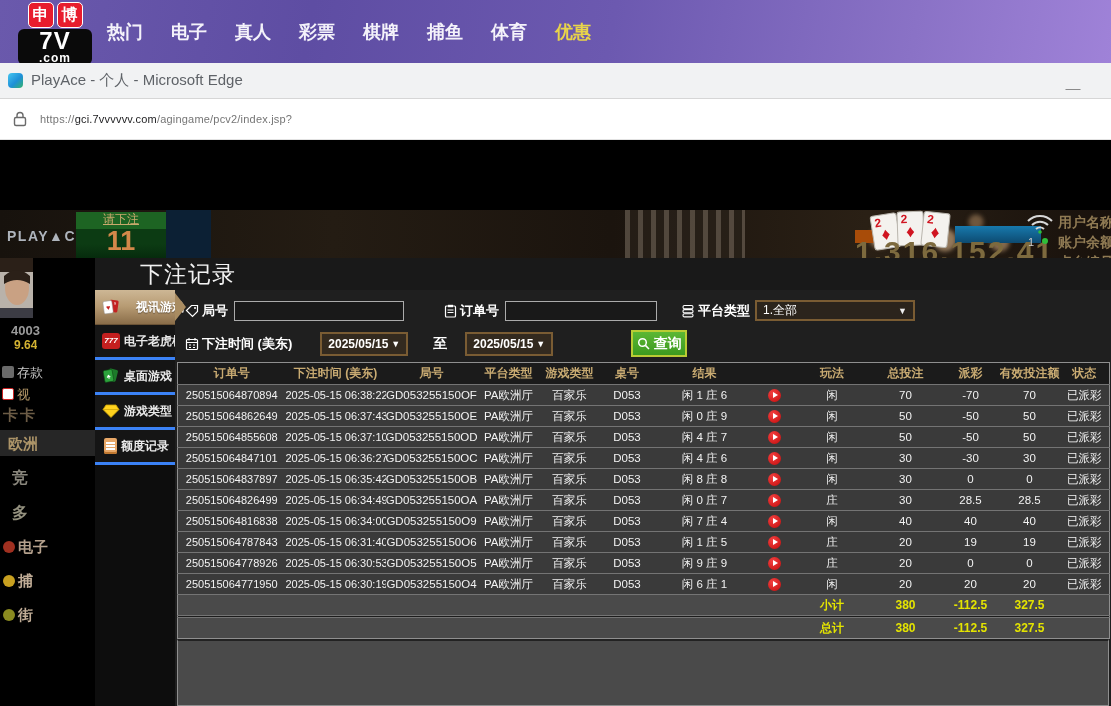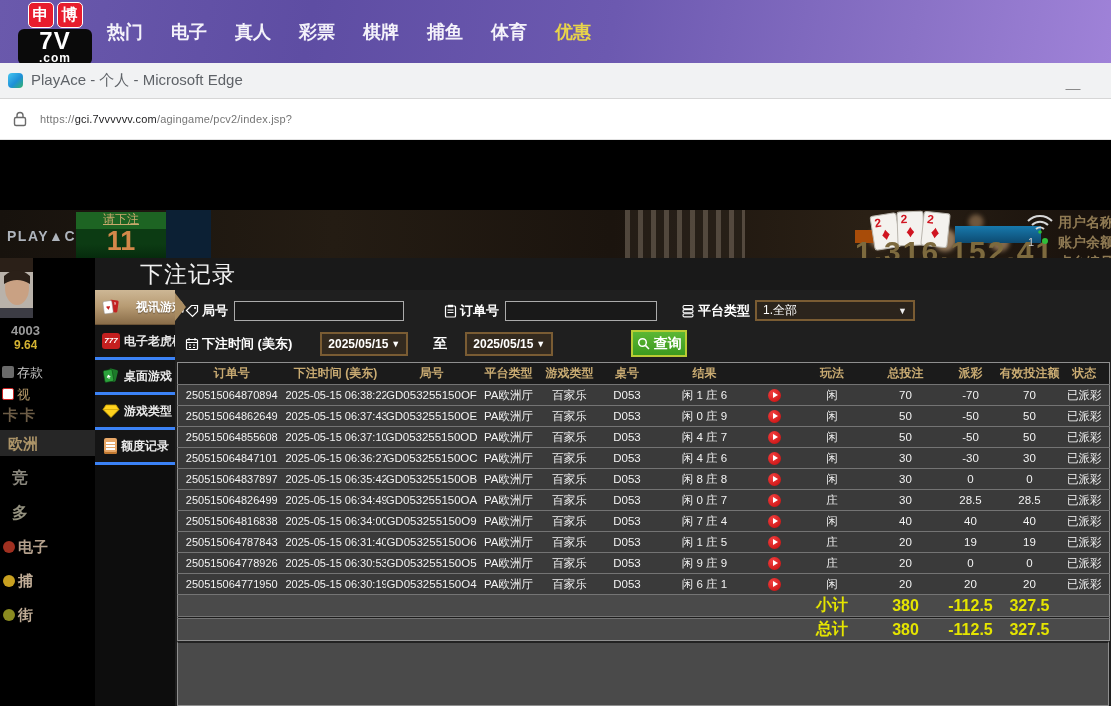--- a/index.html
+++ b/index.html
@@ -144,21 +144,21 @@
   table.bet { width:932px; border-collapse:collapse; border:1px solid #8f8f8f; table-layout:fixed; }
   table.bet th { height:22px; background:#1b1b1b; color:#c9ab72; font-size:12px; font-weight:bold;
     white-space:nowrap; overflow:hidden; }
   table.bet td { height:21px; background:#3a3a3a; color:#f2f2f2; font-size:11.5px; text-align:center;
     border-top:1px solid #747474; white-space:nowrap; overflow:hidden; }
   table.bet tr.data-row td.c-order, table.bet tr.data-row td.c-time { font-size:11px; }
   td.pay-neg { color:#2fd42f; }
   td.pay-pos { color:#c22a2a; }
   td.pay-zero { color:#f2f2f2; }
   td.c-status { color:#2fe62f; }
-  tr.tot-row td { background:#4a4a4a; color:#e4e400; font-weight:bold; font-size:16px; }
+  tr.tot-row td { background:#4a4a4a; color:#e4e400; font-weight:bold; font-size:12px; }
   tr.tot-sep td { height:2px; background:#1c1c1c; border-top:1px solid #747474; padding:0; }
   .play-btn { display:inline-block; width:13px; height:13px; border-radius:50%;
     background:radial-gradient(circle at 35% 30%,#f24040,#c40c0c); position:relative;
     vertical-align:middle; cursor:pointer; }
   .play-btn::before { content:""; position:absolute; left:5px; top:3.5px;
     border-top:3px solid transparent; border-bottom:3px solid transparent; border-left:5px solid #fff; }
   .table-filler { flex:1; background:#4a4a4a; border:1px solid #8f8f8f; border-top:2px solid #222; }
 
   svg { display:block; }
 </style>

